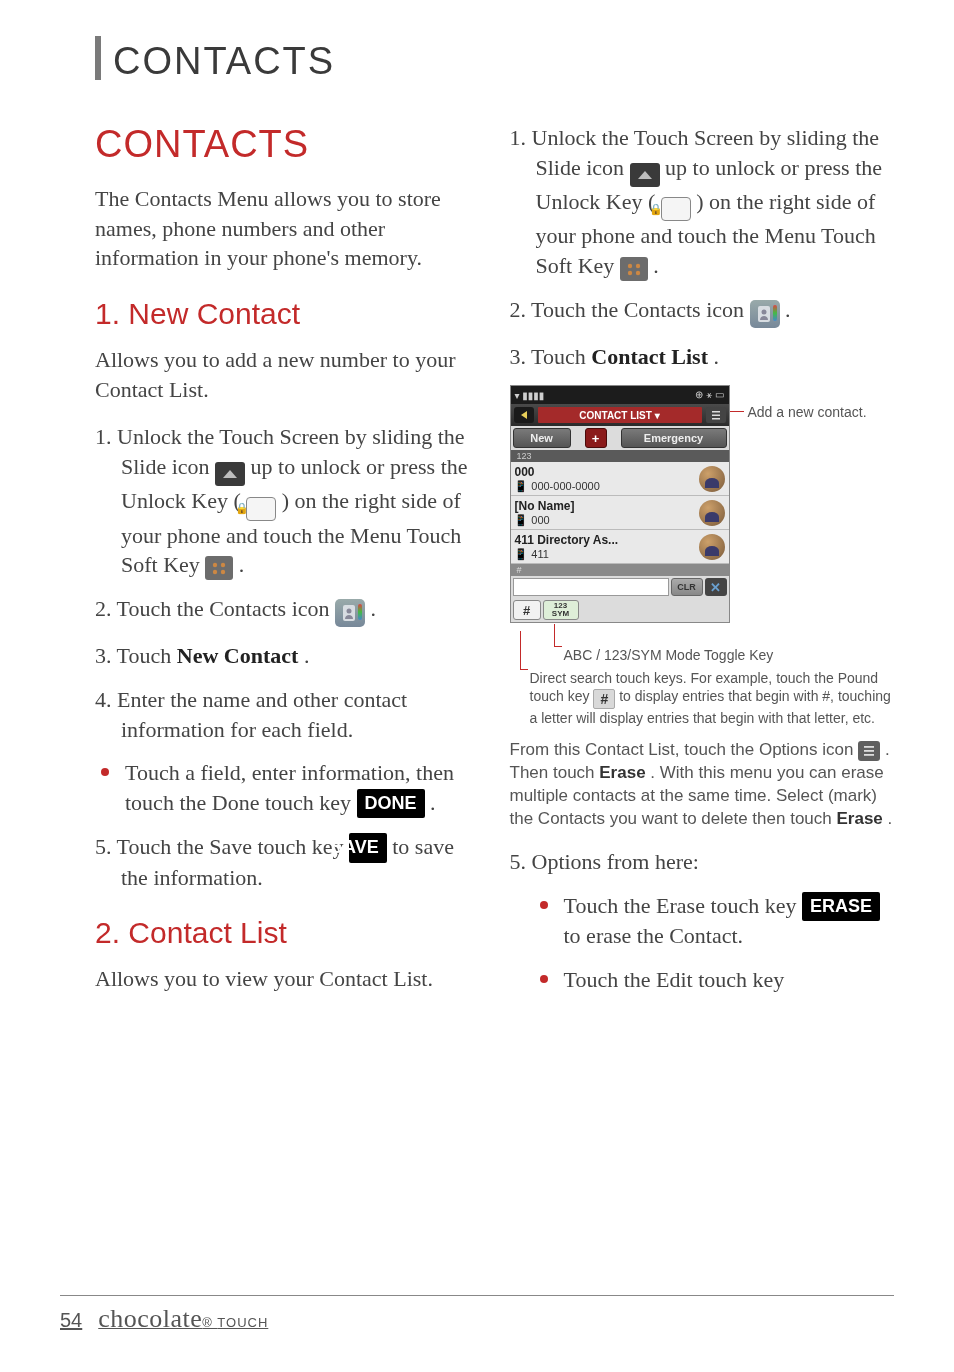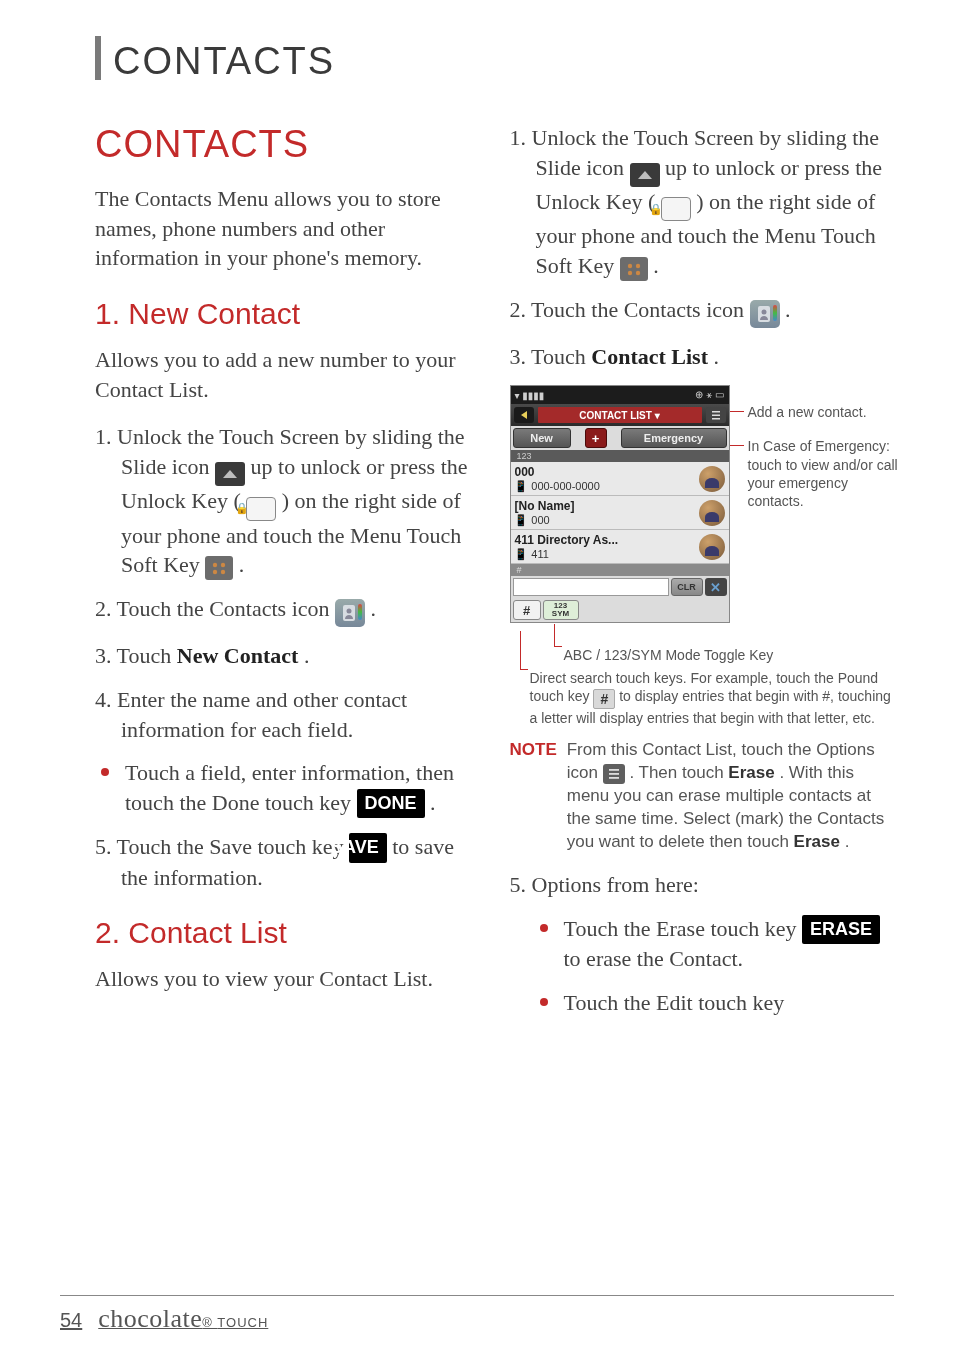--- a/index.html
+++ b/index.html
@@ -586,21 +586,20 @@
         </li>
         <li>
           <span>3. Touch </span>
           <span class="bold">Contact List</span>
           <span>.</span>
         </li>
       </ol>
 
       <div class="phone-wrap">
         <div class="callout-right co1">Add a new contact.</div>
-        <div class="callout-right co2">In Case of Emergency: touch to view and/or call your emergency contacts.</div>
 
         <div class="phone">
           <div class="ph-status">
             <span>▾ ▮▮▮▮</span>
             <span>⊕ ⚹ ▭</span>
           </div>
           <div class="ph-titlebar">
             <div class="ph-back"></div>
             <div class="ph-title-label">CONTACT LIST ▾</div>
             <div class="ph-opt">
@@ -661,21 +660,20 @@
       </div>
       <div class="callout-below cb2">
         <span class="co-vert" style="top:-38px;height:38px;"></span>
         <span class="co-vert h" style="top:0;"></span>
         <span>Direct search touch keys. For example, touch the Pound touch key </span>
         <span class="pound-icon">#</span>
         <span> to display entries that begin with #, touching a letter will display entries that begin with that letter, etc.</span>
       </div>
 
       <div class="note-row">
-        <div class="note-label">NOTE</div>
         <div class="note-body">
           <span>From this Contact List, touch the Options icon </span>
           <span class="options-icon">
             <svg viewBox="0 0 12 14">
                 <rect x="1" y="2" width="10" height="1.8" fill="#ddd"></rect>
                 <rect x="1" y="6" width="10" height="1.8" fill="#ddd"></rect>
                 <rect x="1" y="10" width="10" height="1.8" fill="#ddd"></rect>
               </svg>
           </span>
           <span> . Then touch </span>

